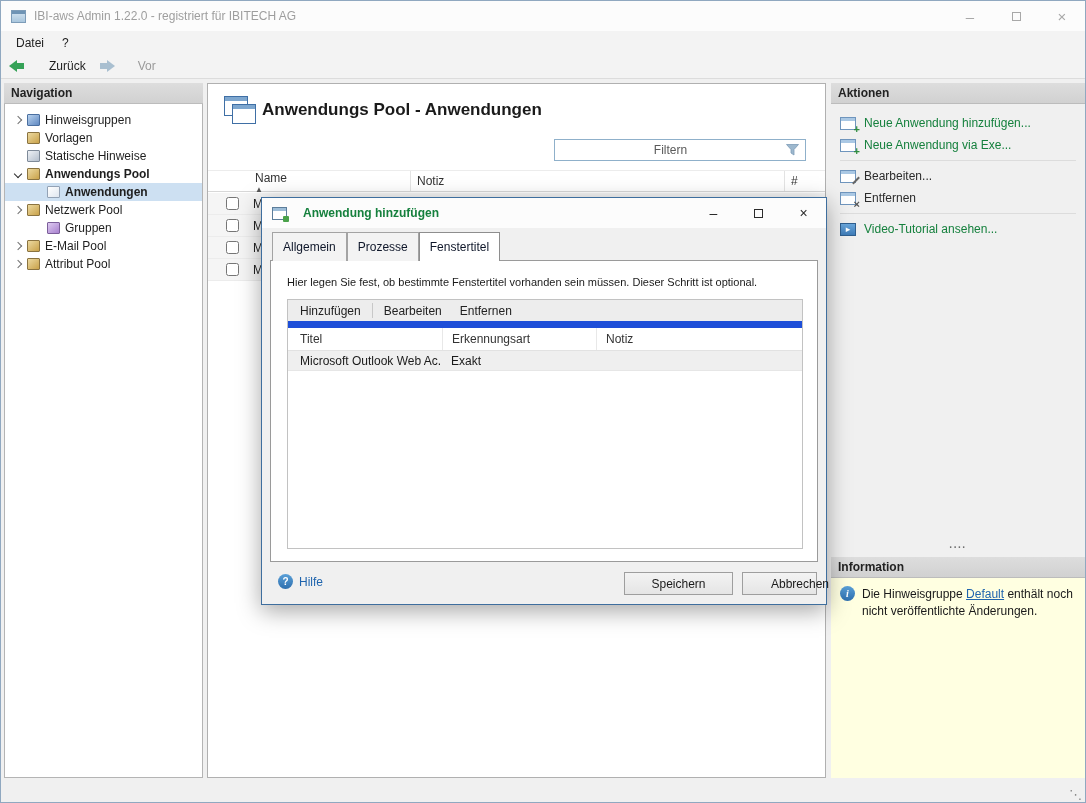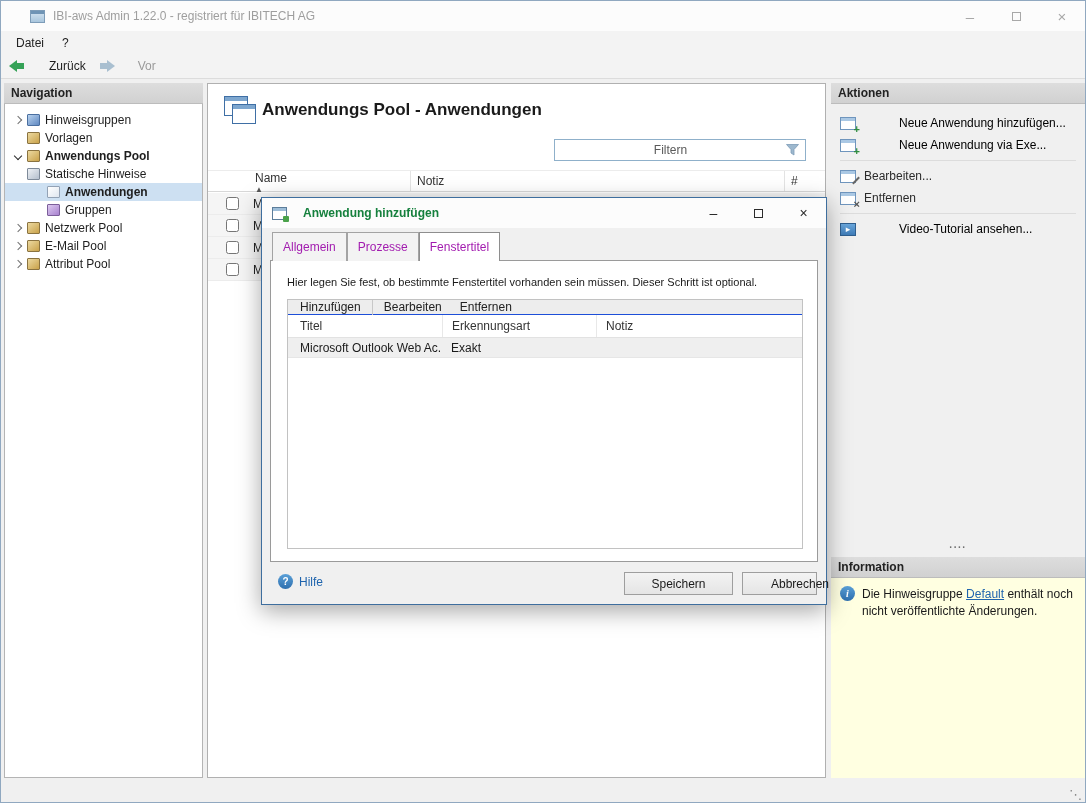--- a/index.html
+++ b/index.html
@@ -2,21 +2,21 @@
 <html><head>
 <meta charset="utf-8">
 <style>
   * { margin:0; padding:0; box-sizing:border-box; }
   html,body { width:1086px; height:803px; overflow:hidden; }
   body { font-family:"Liberation Sans","DejaVu Sans",sans-serif; font-size:12px; color:#1e1e1e; cursor:default; }
 
   .window { position:absolute; top:0; left:0; width:1086px; height:803px; background:#f0f0f0; border:1px solid #90a8c0; overflow:hidden; }
 
   
-  .titlebar { position:absolute; top:0; left:0; right:0; height:30px; background:#fcfcfc; display:flex; align-items:center;padding-left:19px; }
+  .titlebar { position:absolute; top:0; left:0; right:0; height:30px; background:#fcfcfc; display:flex; align-items:center; }
   .app-icon { width:15px; height:13px; margin-left:10px; border:1px solid #7d9cb8; background:linear-gradient(#d7e6f2,#a9c6dd); position:relative; flex:none; }
   .app-icon::before { content:""; position:absolute; top:0; left:0; right:0; height:3px; background:#6f94b5; }
   .title-text { margin-left:8px; color:#9e9e9e; }
   .win-controls { margin-left:auto; display:flex; height:100%; }
   .win-btn { width:46px; height:100%; display:flex; align-items:center; justify-content:center; color:#a8a8a8; font-size:15px; }
   .maxbox { width:9px; height:9px; border:1px solid #a8a8a8; display:inline-block; }
   .maxbox.dark { border-color:#2b2b2b; }
 
   
   .menubar { position:absolute; top:30px; left:0; right:0; height:23px; background:#f3f3f3; display:flex; align-items:center; padding-left:6px; }
@@ -73,21 +73,21 @@
   .gh-num { flex:1; border-left:1px solid #e3e3e3; padding-left:6px; display:flex; align-items:center; }
   .sort { font-size:8px; color:#555; }
   .grid-rows { position:absolute; top:109px; left:0; right:0; }
   .grid-row { height:22px; display:flex; align-items:center; border-bottom:1px solid #ececec; background:#f5f5f5; }
   .grid-row input { margin-left:18px; width:13px; height:13px; }
   .row-name { margin-left:14px; white-space:nowrap; }
 
   
   .actions { position:absolute; left:830px; top:25px; right:0; padding-top:8px; }
   .action-item { display:flex; align-items:center; gap:8px; height:22px; padding-left:9px; }
-  .action-item.link .action-label { color:#000000; cursor:pointer;margin-left:35px; }
+  .action-item.link .action-label { color:#15803d; cursor:pointer; }
   .action-item.plain .action-label { color:#2b2b2b; }
   .action-sep { height:1px; background:#dcdcdc; margin:4px 9px; }
   .act-icon { position:relative; width:16px; height:13px; border:1px solid #6f95bd; background:#fff; flex:none; }
   .act-icon::before { content:""; position:absolute; top:0; left:0; right:0; height:3px; background:#aac8e4; }
   .badge { position:absolute; right:-5px; bottom:-6px; font-size:11px; font-weight:bold; line-height:1; }
   .badge.plus { color:#2f8d3f; }
   .badge.del { color:#555; }
   .pencil { position:absolute; right:-2px; bottom:-3px; width:2px; height:9px; background:#666; transform:rotate(45deg); }
   .video-icon { position:relative; width:16px; height:13px; background:linear-gradient(#6aa7dc,#3f7cb8); border:1px solid #2f5f8f; flex:none; display:flex; align-items:center; justify-content:center; }
   .video-icon .play { color:#fff; font-size:9px; line-height:1; }
@@ -107,26 +107,26 @@
   
   .dialog { position:absolute; left:260px; top:196px; width:566px; height:408px; background:#f0f0f0; border:1px solid #3e6e9e; box-shadow:0 6px 22px rgba(0,0,0,.35); z-index:10; }
   .dlg-titlebar { position:absolute; top:0; left:0; right:0; height:30px; background:#fcfcfc; display:flex; align-items:center; }
   .dlg-icon { width:15px; height:13px; margin-left:10px; border:1px solid #5c7d9a; background:#fff; position:relative; flex:none; }
   .dlg-icon::before { content:""; position:absolute; top:0; left:0; right:0; height:3px; background:#9dbdd8; }
   .dlg-icon::after { content:""; position:absolute; right:-3px; bottom:-3px; width:6px; height:6px; background:#4aa24a; border-radius:1px; }
   .dlg-title { margin-left:16px; color:#15803d;font-weight:bold; }
   .dlg-controls { margin-left:auto; display:flex; height:100%; }
   .dlg-btn { width:45px; height:100%; display:flex; align-items:center; justify-content:center; color:#2b2b2b; font-size:14px; }
   .tabstrip { position:absolute; left:10px; top:40px; height:23px; display:flex; align-items:flex-end; z-index:3; }
-  .tab { padding:14px 10px; border:1px solid #a3a3a3; border-bottom:none; background:#f3f3f3; color:#a21caf; height:19px; display:flex; align-items:center; }
+  .tab { padding:14px 10px; border:1px solid #a3a3a3; border-bottom:none; background:#f3f3f3; color:#0f172a; height:19px; display:flex; align-items:center; }
   .tab.active { background:#fff; border-color:#8e8e8e; height:24px; position:relative; z-index:4; }
   .tabpage { position:absolute; left:8px; right:8px; top:62px; height:302px; background:#fff; border:1px solid #9a9a9a; z-index:2; }
   .dlg-desc { position:absolute; left:16px; top:15px; right:6px; font-size:11px; white-space:nowrap; overflow:hidden; color:#1a1a1a; }
   .listctl { position:absolute; left:16px; top:38px; width:516px; height:250px; border:1px solid #c2c2c2; background:#fff; }
-  .list-toolbar { height:15px; background:#ededed; border-bottom:1px solid #1d4ed8; display:flex; align-items:center; padding-left:3px; }
+  .list-toolbar { height:28px; background:#ededed; border-bottom:7px solid #1d4ed8; display:flex; align-items:center; padding-left:3px; }
   .lt-btn { padding:0 9px; color:#222; }
   .lt-sep { width:1px; height:15px; background:#c8c8c8; margin:0 2px; }
   .list-header { height:23px; display:flex; align-items:stretch; border-bottom:1px solid #e2e2e2; color:#333; }
   .lh-titel { width:154px; padding-left:12px; display:flex; align-items:center; }
   .lh-erk { width:154px; border-left:1px solid #e8e8e8; padding-left:9px; display:flex; align-items:center; }
   .lh-notiz { flex:1; border-left:1px solid #e8e8e8; padding-left:9px; display:flex; align-items:center; }
   .list-row { height:20px; display:flex; align-items:center; background:#efefef; color:#1a1a1a; border-bottom:1px solid #e6e6e6; }
   .lr-titel { width:154px; padding-left:12px; white-space:nowrap; overflow:hidden; }
   .lr-erk { width:154px; padding-left:9px; }
   .lr-notiz { flex:1; padding-left:9px; }
@@ -184,47 +184,47 @@
           </span>
         <span class="tree-icon c-blue"></span>
         <span class="tree-label">Hinweisgruppen</span>
       </div>
       <div class="tree-row">
         <span class="chev-box"></span>
         <span class="tree-icon"></span>
         <span class="tree-label">Vorlagen</span>
       </div>
       <div class="tree-row">
-        <span class="chev-box">
-            <span class="chev down"></span>
-          </span>
-        <span class="tree-icon"></span>
-        <span class="tree-label bold">Anwendungs Pool</span>
-      </div>
-      <div class="tree-row">
         <span class="chev-box"></span>
         <span class="tree-icon c-gray"></span>
         <span class="tree-label">Statische Hinweise</span>
+      </div>
+      <div class="tree-row">
+        <span class="chev-box">
+            <span class="chev down"></span>
+          </span>
+        <span class="tree-icon"></span>
+        <span class="tree-label bold">Anwendungs Pool</span>
       </div>
       <div class="tree-row child selected">
         <span class="chev-box"></span>
         <span class="tree-icon c-white"></span>
         <span class="tree-label bold">Anwendungen</span>
       </div>
+      <div class="tree-row">
+        <span class="chev-box">
+            <span class="chev right"></span>
+          </span>
+        <span class="tree-icon"></span>
+        <span class="tree-label">Netzwerk Pool</span>
+      </div>
       <div class="tree-row child">
         <span class="chev-box"></span>
         <span class="tree-icon c-purple"></span>
         <span class="tree-label">Gruppen</span>
-      </div>
-      <div class="tree-row">
-        <span class="chev-box">
-            <span class="chev right"></span>
-          </span>
-        <span class="tree-icon"></span>
-        <span class="tree-label">Netzwerk Pool</span>
       </div>
       <div class="tree-row">
         <span class="chev-box">
             <span class="chev right"></span>
           </span>
         <span class="tree-icon"></span>
         <span class="tree-label">E-Mail Pool</span>
       </div>
       <div class="tree-row">
         <span class="chev-box">

